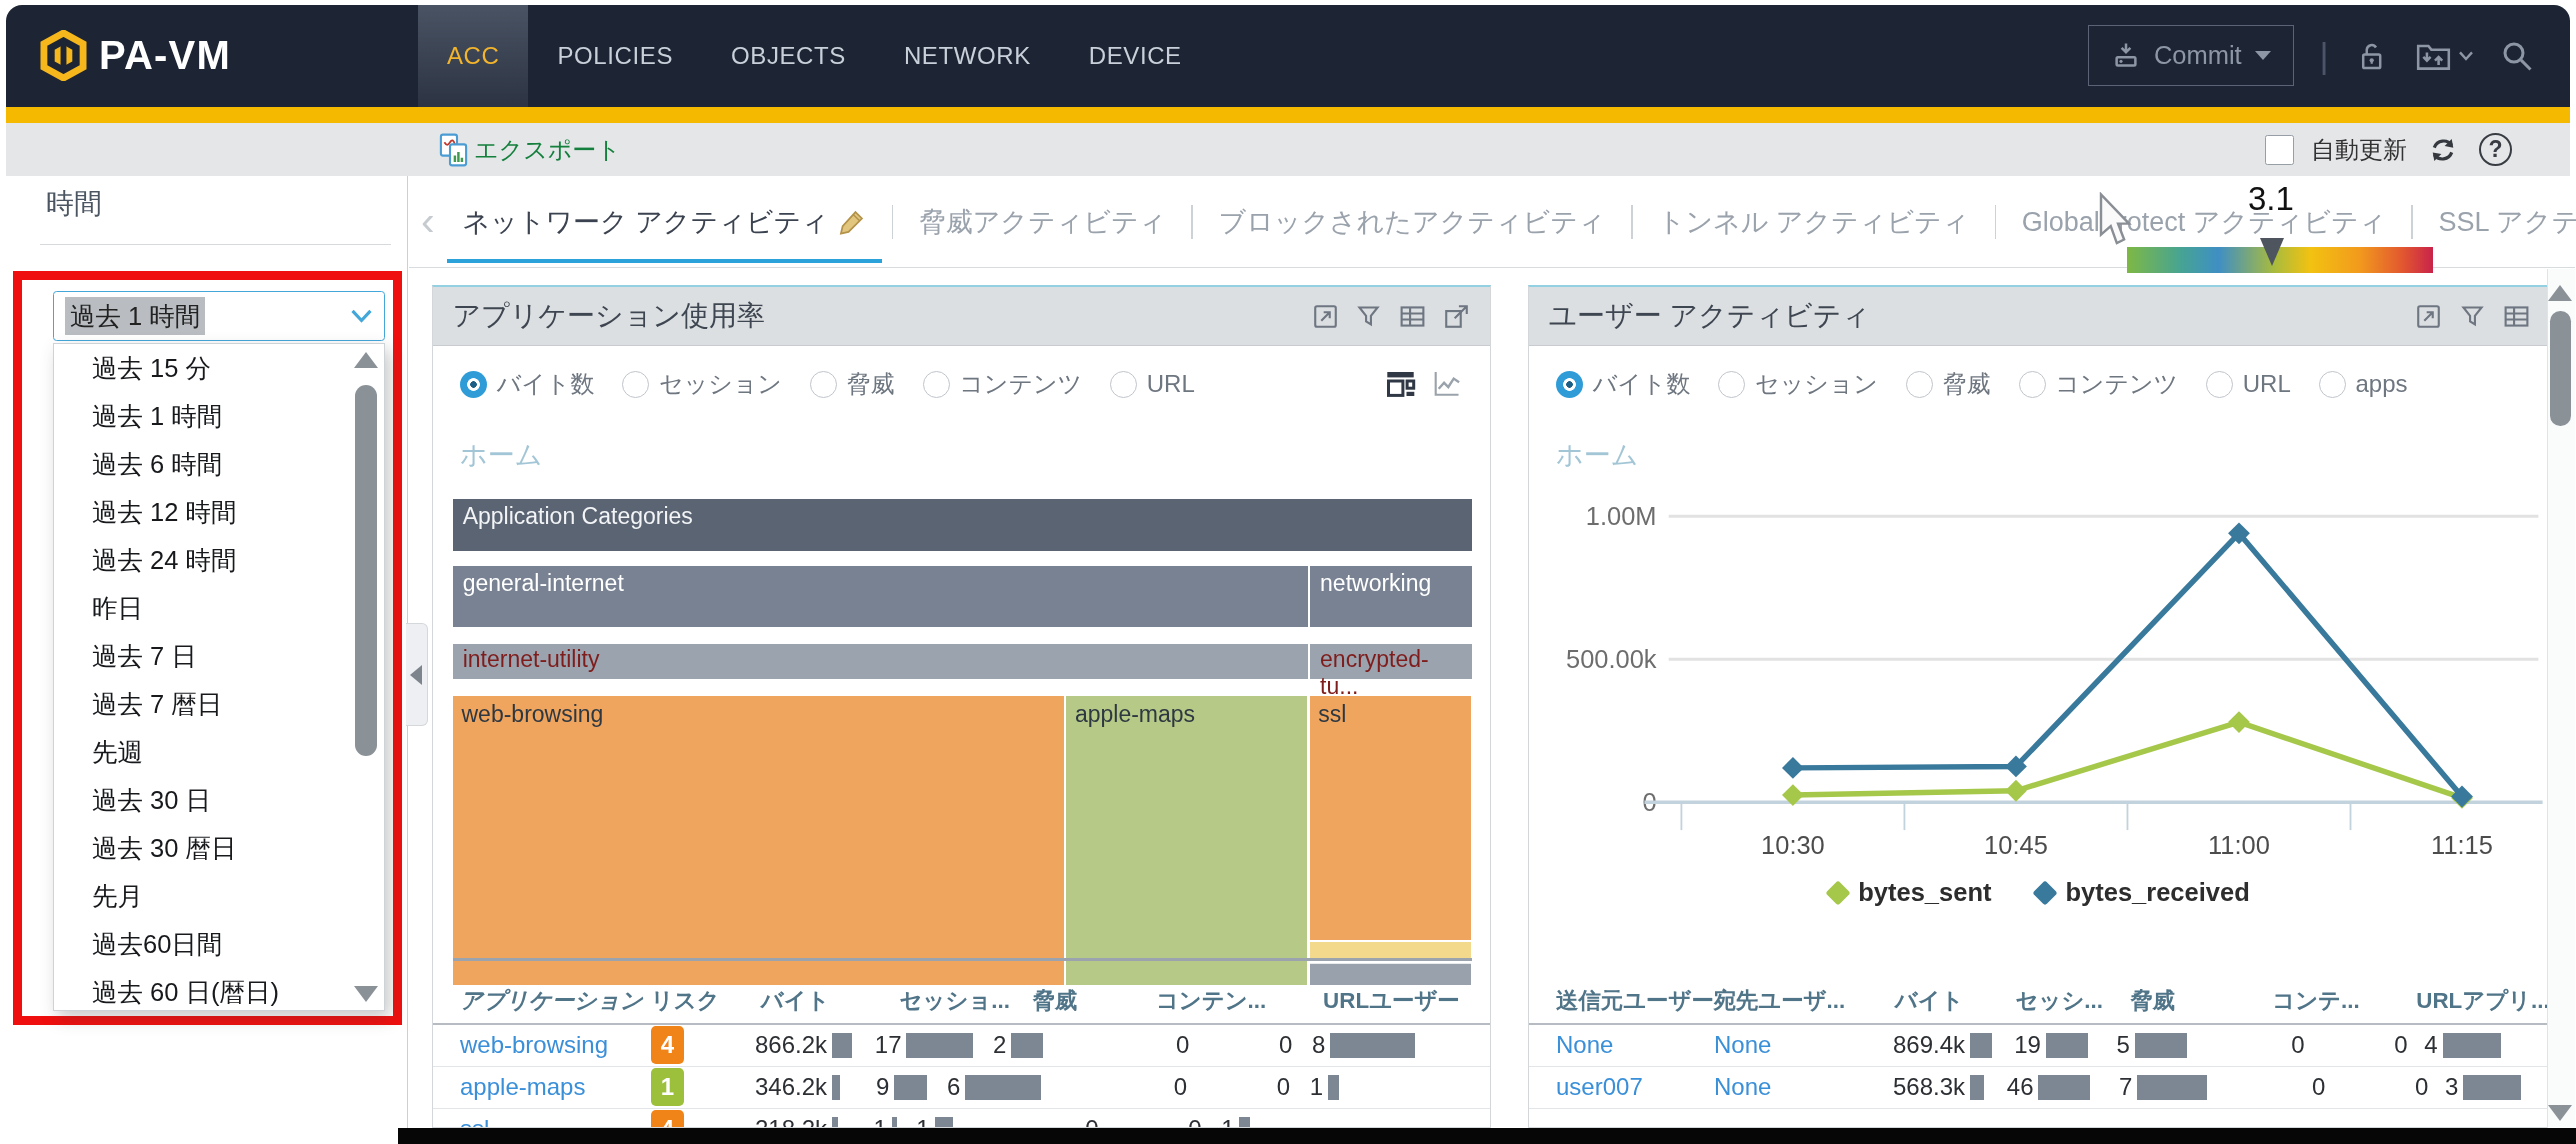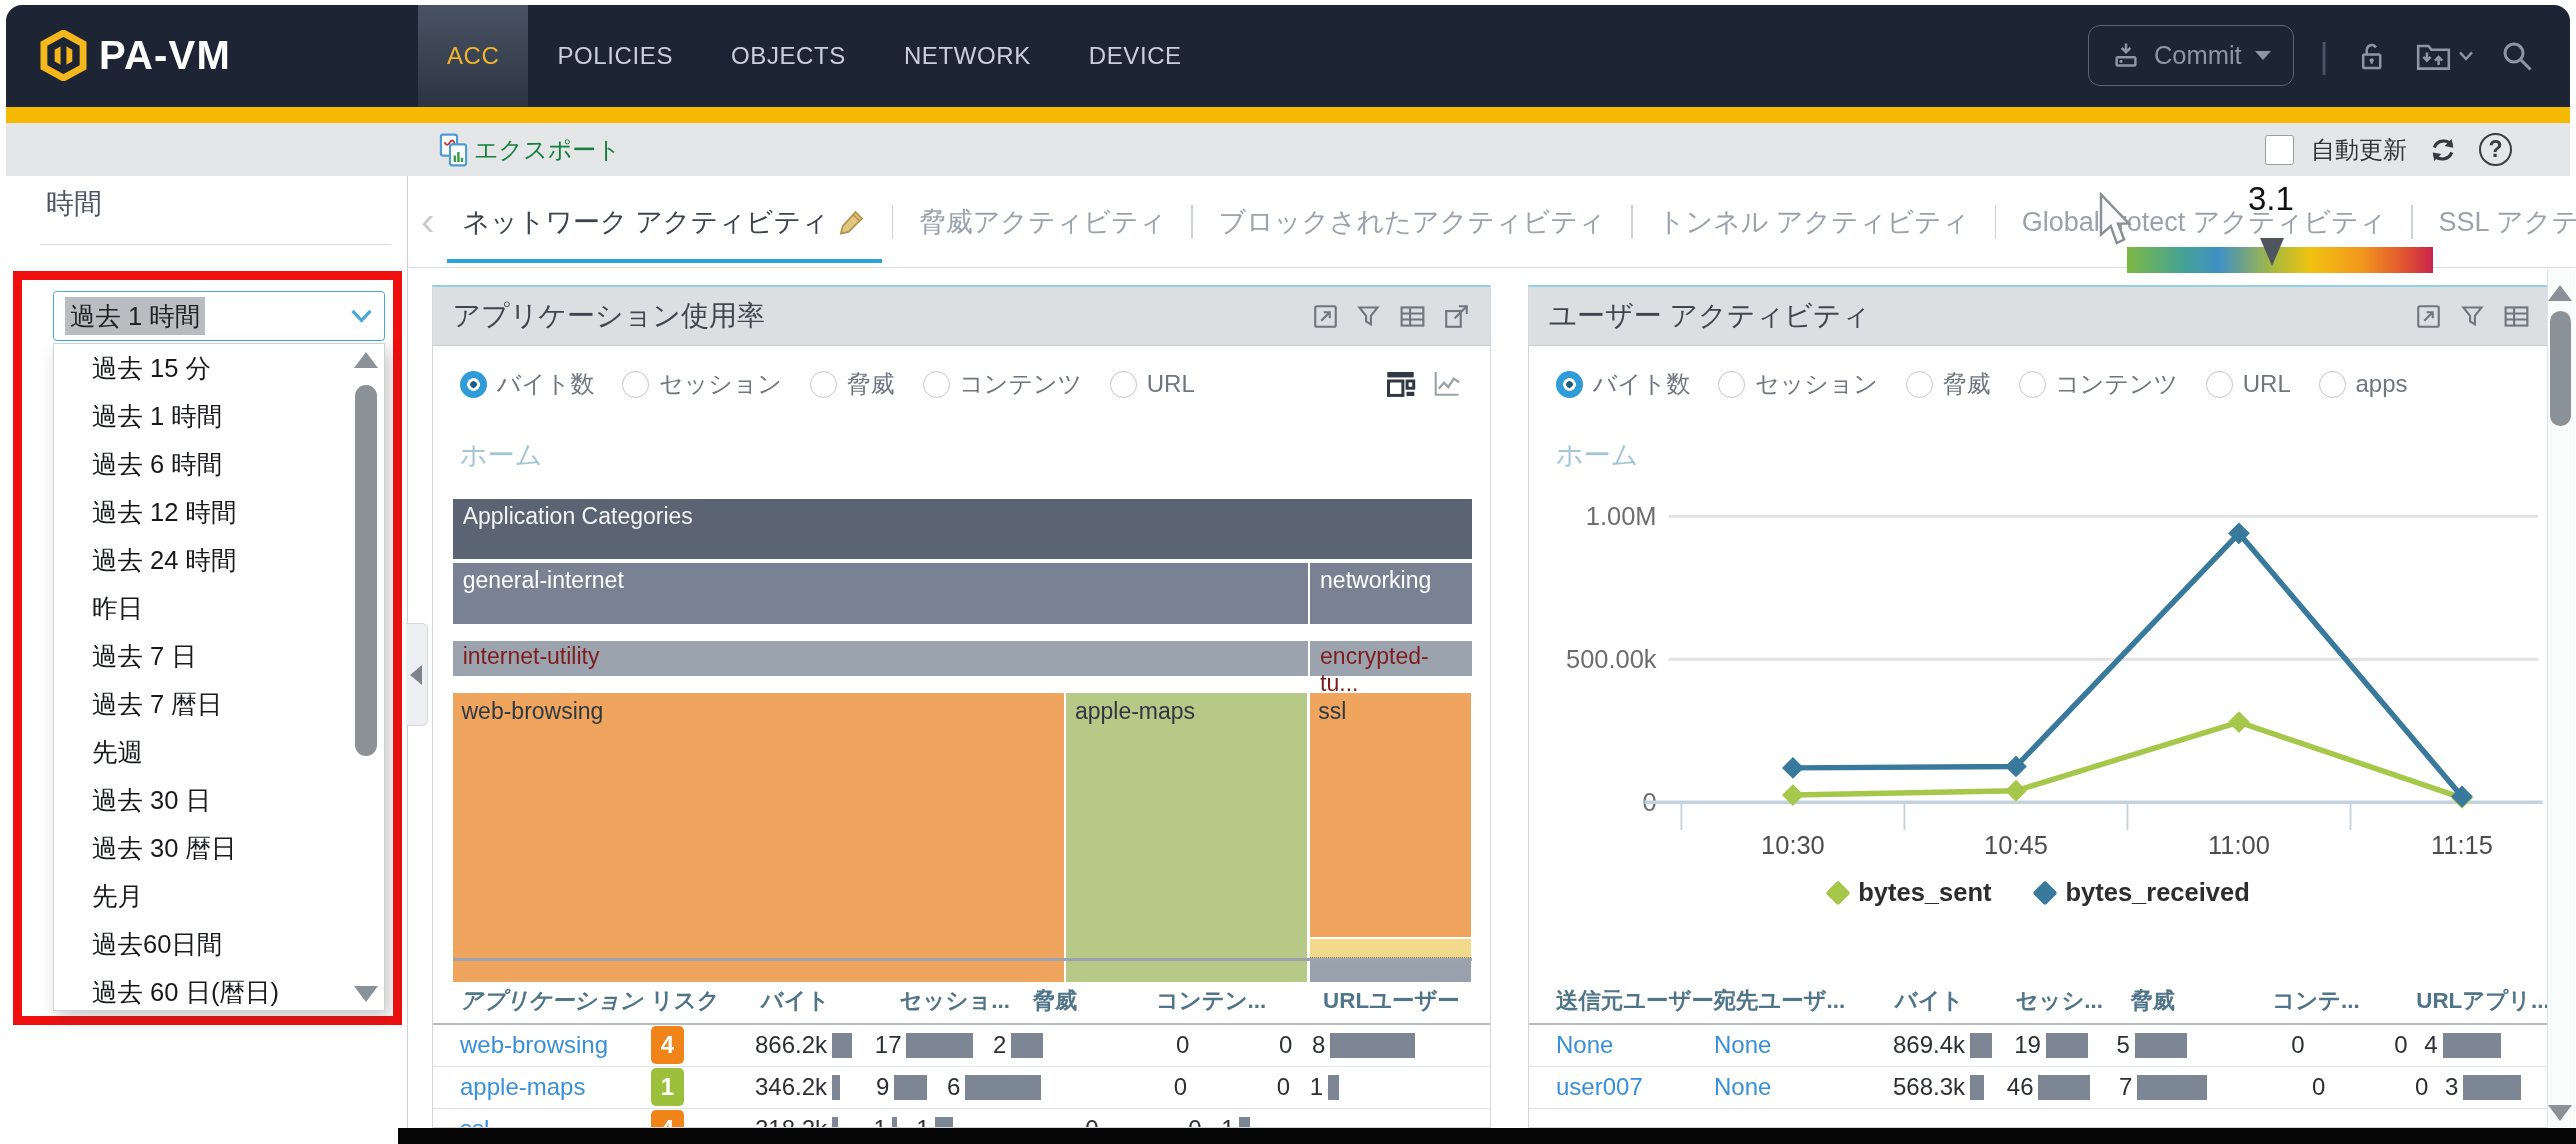--- a/index.html
+++ b/index.html
@@ -7,21 +7,21 @@
   .screen{position:absolute;inset:0;background:#fff}
 
   
   .navbar{position:absolute;left:6px;top:4.9px;right:6px;height:102px;background:#1d2534;border-radius:16px 16px 0 0;display:flex;align-items:center}
   .brand{display:flex;align-items:center;gap:12px;padding:0 38px 0 34px;min-width:340px}
   .brand-text{font-size:40px;font-weight:bold;color:#fff;letter-spacing:1.2px}
   .nav-tabs{display:flex;height:100%}
   .nav-tab{display:flex;align-items:center;padding:0 29px;font-size:24px;color:#c9d0da;cursor:pointer;letter-spacing:0.6px}
   .nav-tab.active{background:linear-gradient(#4a5363,#2c3443);color:#f2b42c}
   .nav-right{margin-left:auto;display:flex;align-items:center;gap:25.5px;padding-right:35px}
-  .commit-btn{display:flex;align-items:center;gap:13.3px;background:none;border:1.8px solid #5a6476;border-radius:12px;height:61px;padding:0 22px;color:#8d96a4;font-size:25.5px;font-family:inherit}
+  .commit-btn{display:flex;align-items:center;gap:13.3px;background:none;border:1.8px solid #5a6476;border-radius:0;height:61px;padding:0 22px;color:#8d96a4;font-size:25.5px;font-family:inherit}
   .chev-down{width:0;height:0;border-left:8px solid transparent;border-right:8px solid transparent;border-top:9px solid #8d96a4}
   .nav-sep{font-size:35px;color:#4c5568;font-weight:100}
   .nav-ic{display:flex;align-items:center;gap:4.9px}
 
   
   .yellow-bar{position:absolute;left:6px;right:6px;top:107px;height:16.4px;background:#f5ba00}
   .toolbar{position:absolute;left:6px;right:6px;top:123px;height:53px;background:#e4e6e8;display:flex;align-items:center;font-size:24px;color:#333}
   .export-btn{display:flex;align-items:center;gap:3px;margin-left:424px;background:none;border:none;font:inherit;color:#15803d;cursor:pointer}
   .toolbar-right{margin-left:auto;display:flex;align-items:center;gap:17px;padding-right:58px}
   .checkbox{width:27px;height:28px;background:#fff;border:1.8px solid #989ea5;border-radius:2.4px;display:inline-block}
@@ -68,21 +68,21 @@
   .panel-icons{margin-left:auto;display:flex;gap:14.6px;align-items:center}
   .radio-row{position:absolute;left:0;right:0;top:61px;height:72px;display:flex;align-items:center;padding:0 27px;gap:28px;font-size:24px;color:#6e7680;box-sizing:border-box}
   .radio-item{display:flex;align-items:center;gap:9.7px}
   .radio{width:27px;height:27px;border-radius:50%;border:1.8px solid #c0c5cb;background:#fff;box-sizing:border-box}
   .radio.sel{border:none;background:radial-gradient(circle,#1b5e86 0 3px,#fff 3.6px 6px,#2f9cd8 6.7px 100%)}
   .view-toggles{margin-left:auto;display:flex;gap:13.3px;align-items:center}
   .crumb{position:absolute;left:27px;top:150px;font-size:27px;color:#a3c6d6}
 
   
   .treemap{position:absolute;left:20px;top:212px;width:1019px;font-size:23px}
-  .tm-cat{height:60px;background:#5b6473;color:#f2f4f6;padding:3.6px 9.7px;box-sizing:border-box;margin-bottom:4px}
+  .tm-cat{height:52px;background:#5b6473;color:#f2f4f6;padding:3.6px 9.7px;box-sizing:border-box;margin-bottom:15px}
   .tm-row{display:flex;gap:2.4px;margin-bottom:17px}
   .tm-l1{height:61px;background:#788292;color:#fff;padding:3.6px 9.7px;box-sizing:border-box}
   .tm-l2{height:35px;background:#9aa3ae;color:#7f1d1d;padding:2.4px 9.7px;box-sizing:border-box}
   .w-main{width:855px}.w-side{flex:1}
   .tm-leaves{display:flex;gap:2.4px;height:289px}
   .tm-leaf{color:#2e3842;padding:4.9px 8.5px;box-sizing:border-box}
   .tm-col{width:161px;display:flex;flex-direction:column;gap:2.4px}
   .tm-col .tm-leaf{flex:1}
   .tm-strip-y{height:18px;background:#f3d98b;border-bottom:1.8px dotted #7a7a55}
   .tm-strip-g{height:20.6px;background:#98a1ac;border-top:1.2px solid #e8eaec}

